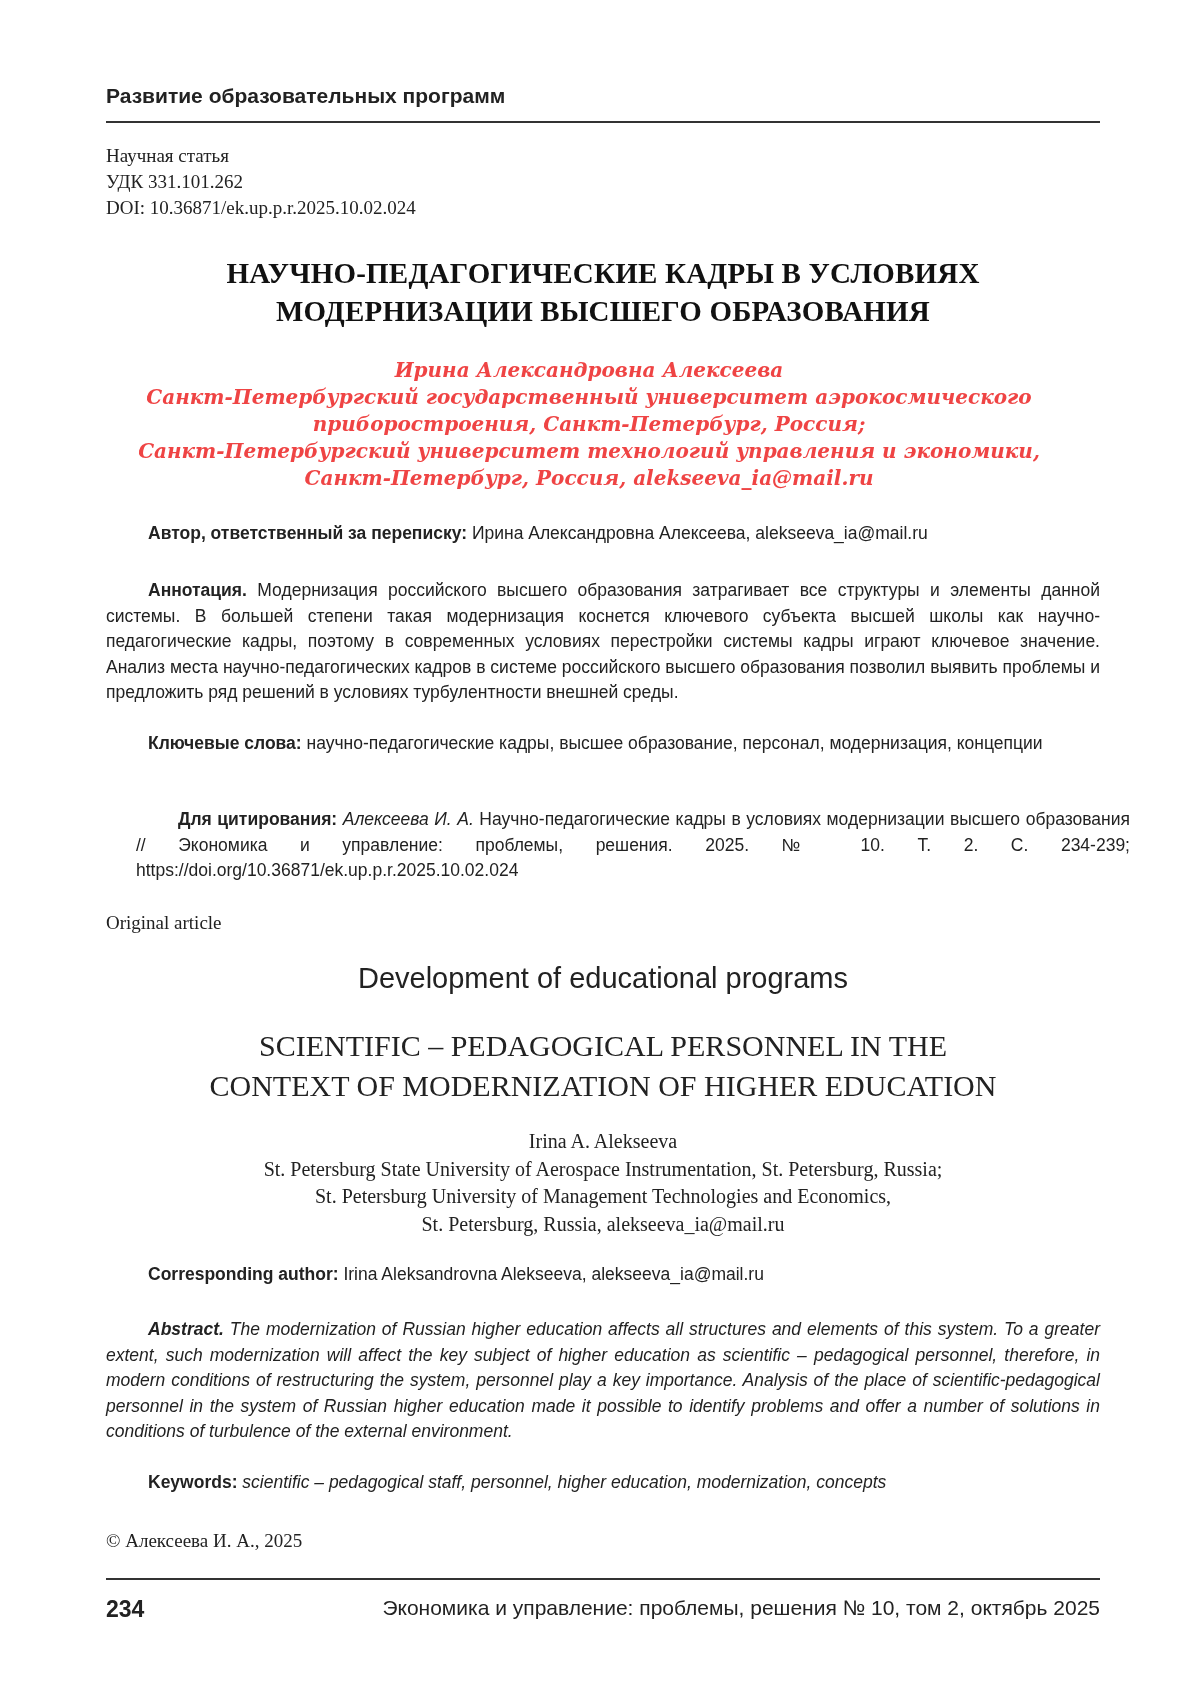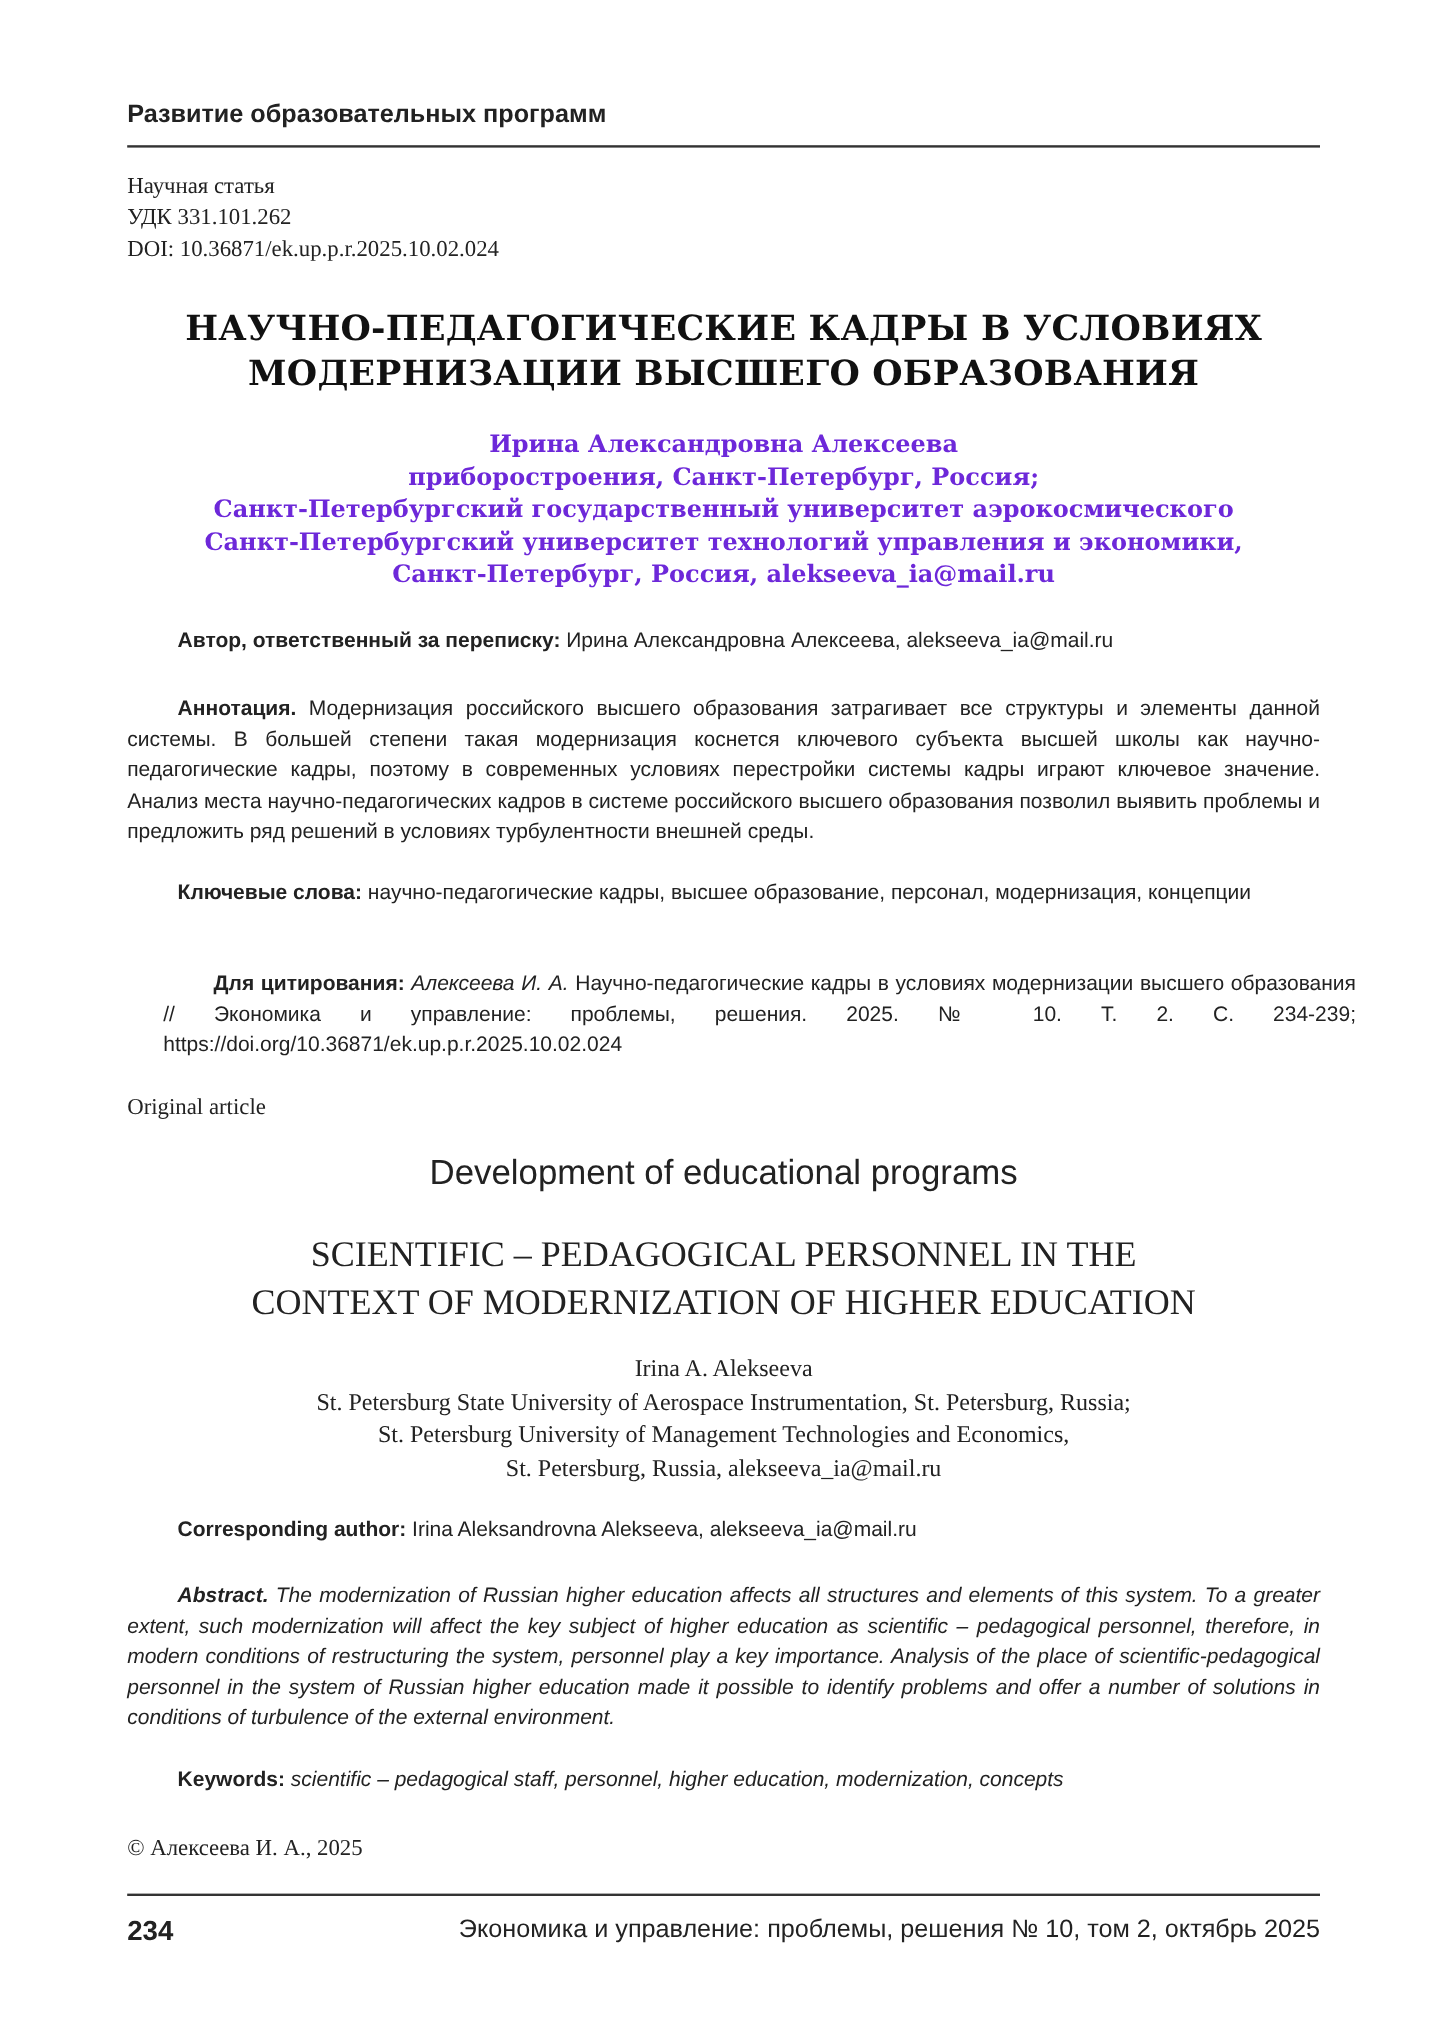--- a/index.html
+++ b/index.html
@@ -14,25 +14,25 @@
     }
     .header-rule {
       position: absolute; left: 106px; top: 121px; width: 994px; height: 2px; background: #333;
     }
     .meta {
       position: absolute; left: 106px; top: 143px;
       font-size: 19px; line-height: 26px; color: #222;
     }
     .ru-title {
       position: absolute; left: 106px; top: 254px; width: 994px; text-align: center;
-      font-size: 29px; font-weight: bold; line-height: 38px; letter-spacing: 0.2px; color: #111;
+      font-size: 29px; font-weight: bold; line-height: 38px; letter-spacing: 0.2px; color: #111; font-family: Liberation Serif, serif;
     }
     .ru-affil {
-      position: absolute; left: 106px; top: 357px; width: 994px; text-align: center;
-      font-size: 20px; font-weight: bold; line-height: 27px; color: #6d28d9;
+      position: absolute; left: 92px; top: 357px; width: 994px; text-align: center;
+      font-size: 20px; font-weight: bold; font-style: italic; line-height: 27px; color: #ef4444;
     }
     .para {
       position: absolute; left: 106px; width: 994px;
       font-size: 17.5px; line-height: 25.5px; color: #222; text-align: justify;
     }
     .indent { text-indent: 42px; }
     .para b { font-weight: bold; }
     .para i { font-style: italic; }
 
     .orig {
@@ -75,22 +75,22 @@
   <div>DOI: 10.36871/ek.up.p.r.2025.10.02.024</div>
 </div>
 
 <div class="ru-title dserif">
   <div>НАУЧНО-ПЕДАГОГИЧЕСКИЕ КАДРЫ В УСЛОВИЯХ</div>
   <div>МОДЕРНИЗАЦИИ ВЫСШЕГО ОБРАЗОВАНИЯ</div>
 </div>
 
 <div class="ru-affil dserif">
   <div>Ирина Александровна Алексеева</div>
+  <div>Санкт-Петербургский государственный университет аэрокосмического</div>
   <div>приборостроения, Санкт-Петербург, Россия;</div>
-  <div>Санкт-Петербургский государственный университет аэрокосмического</div>
   <div>Санкт-Петербургский университет технологий управления и экономики,</div>
   <div>Санкт-Петербург, Россия, alekseeva_ia@mail.ru</div>
 </div>
 
 <div class="para sans indent" style="top:521px;">
   <b>Автор, ответственный за переписку:</b><span> Ирина Александровна Алексеева, alekseeva_ia@mail.ru</span>
 </div>
 
 <div class="para sans indent" style="top:578px;">
   <b>Аннотация.</b><span> Модернизация российского высшего образования затрагивает все структуры и элементы данной системы. В большей степени такая модернизация коснется ключевого субъекта высшей школы как научно-педагогические кадры, поэтому в современных условиях перестройки системы кадры играют ключевое значение. Анализ места научно-педагогических кадров в системе российского высшего образования позволил выявить проблемы и предложить ряд решений в условиях турбулентности внешней среды.</span>

